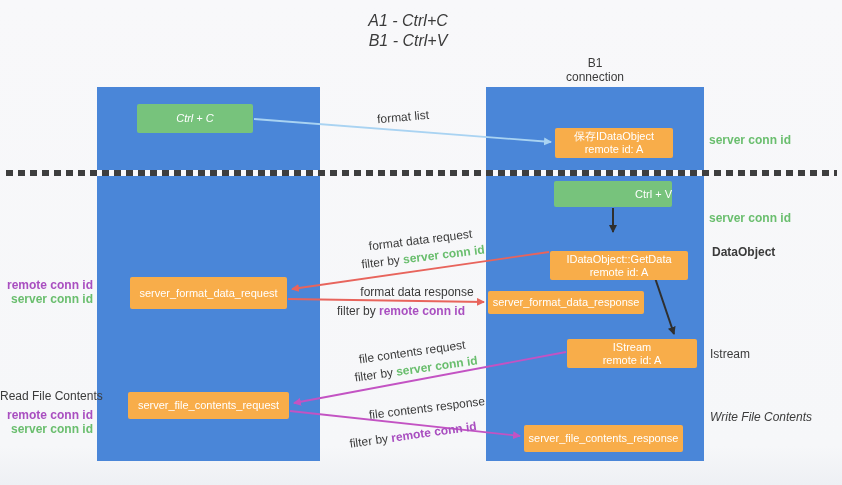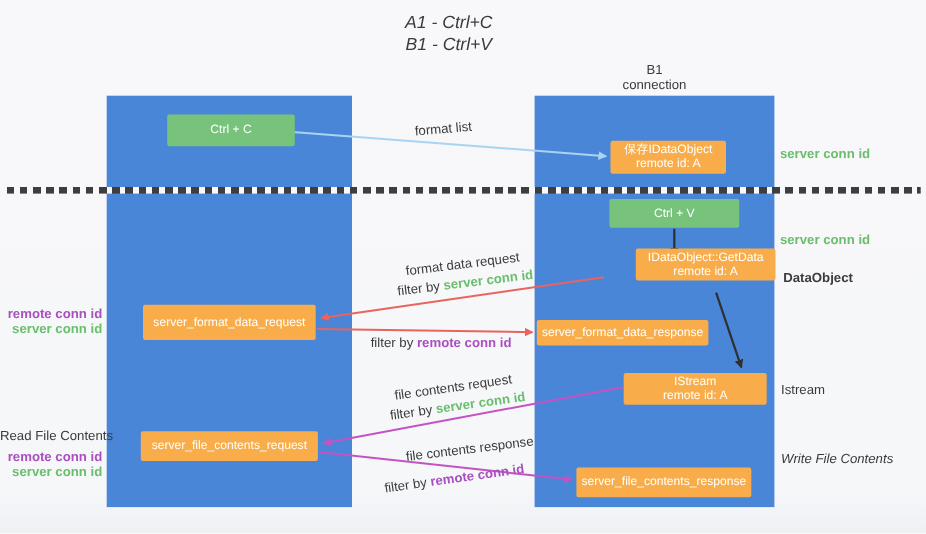--- a/index.html
+++ b/index.html
@@ -85,38 +85,38 @@
     </defs>
     <line class="l-blue" x1="254" y1="119" x2="551" y2="142" marker-end="url(#mBlue)"></line>
     <line class="l-black" x1="613" y1="208" x2="613" y2="232" marker-end="url(#mBlack)"></line>
     <line class="l-red" x1="549" y1="252" x2="292" y2="289" marker-end="url(#mRed)"></line>
     <line class="l-red" x1="288" y1="299" x2="484" y2="302" marker-end="url(#mRed)"></line>
     <line class="l-black" x1="651" y1="266" x2="674" y2="334" marker-end="url(#mBlack)"></line>
     <line class="l-mag" x1="566" y1="352" x2="294" y2="403" marker-end="url(#mMag)"></line>
     <line class="l-mag" x1="290" y1="411" x2="520" y2="436" marker-end="url(#mMag)"></line>
   </svg>
 
-  <div class="abs node green" style="left:152px; top:104px; width:116px; height:29px;">
+  <div class="abs node green" style="left:137px; top:104px; width:116px; height:29px;font-style:italic;">
     <div>Ctrl + C</div>
   </div>
   <div class="abs node orange" style="left:130px; top:277px; width:157px; height:32px;">
     <div>server_format_data_request</div>
   </div>
   <div class="abs node orange" style="left:128px; top:392px; width:161px; height:27px;">
     <div>server_file_contents_request</div>
   </div>
 
-  <div class="abs node orange" style="left:555px; top:128px; width:105px; height:30px;">
+  <div class="abs node orange" style="left:555px; top:128px; width:118px; height:30px;">
     <div>保存IDataObject</div>
     <div>remote id: A</div>
   </div>
-  <div class="abs node green" style="left:554px; top:181px; width:118px; height:26px;">
+  <div class="abs node green" style="left:554px; top:181px; width:118px; height:26px;align-items:flex-end;">
     <div>Ctrl + V</div>
   </div>
-  <div class="abs node orange" style="left:550px; top:226px; width:127px; height:29px;margin-left:28px;">
+  <div class="abs node orange" style="left:550px; top:251px; width:138px; height:29px;">
     <div>IDataObject::GetData</div>
     <div>remote id: A</div>
   </div>
   <div class="abs node orange" style="left:488px; top:291px; width:156px; height:23px;">
     <div>server_format_data_response</div>
   </div>
   <div class="abs node orange" style="left:567px; top:339px; width:130px; height:29px;">
     <div>IStream</div>
     <div>remote id: A</div>
   </div>
@@ -140,20 +140,21 @@
     <div class="b tgreen">server conn id</div>
   </div>
 
   <div class="abs edge-label" style="left:353px; top:110px; width:100px; transform:rotate(-5deg);">format list</div>
 
   <div class="abs edge-label" style="left:363px; top:233px; width:115px; transform:rotate(-7deg);">format data request</div>
   <div class="abs edge-label" style="left:358px; top:250px; width:130px; transform:rotate(-7deg);">
     <span>filter by </span><span class="b tgreen">server conn id</span>
   </div>
 
+  <div class="abs edge-label" style="left:357px; top:285px; width:120px;">format data response</div>
   <div class="abs edge-label" style="left:337px; top:304px; width:126px;">
     <span>filter by </span><span class="b tpurple">remote conn id</span>
   </div>
 
   <div class="abs edge-label" style="left:352px; top:345px; width:120px; transform:rotate(-8deg);">file contents request</div>
   <div class="abs edge-label" style="left:351px; top:362px; width:130px; transform:rotate(-8deg);">
     <span>filter by </span><span class="b tgreen">server conn id</span>
   </div>
 
   <div class="abs edge-label" style="left:367px; top:401px; width:120px; transform:rotate(-7deg);">file contents response</div>

